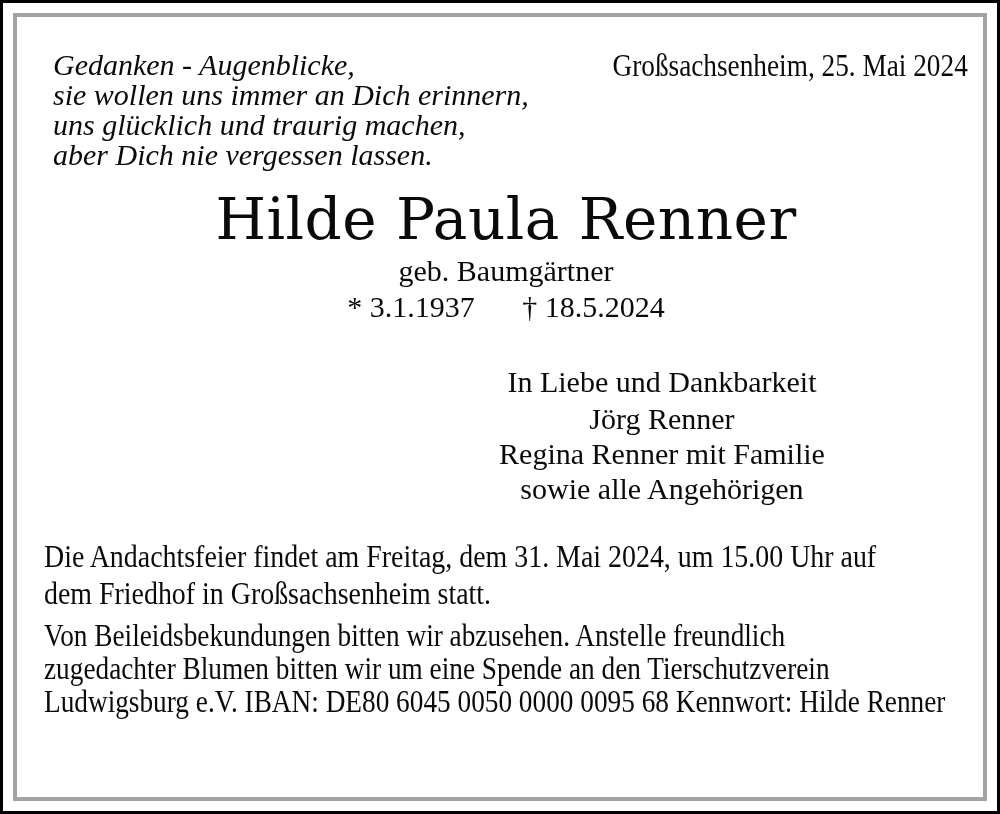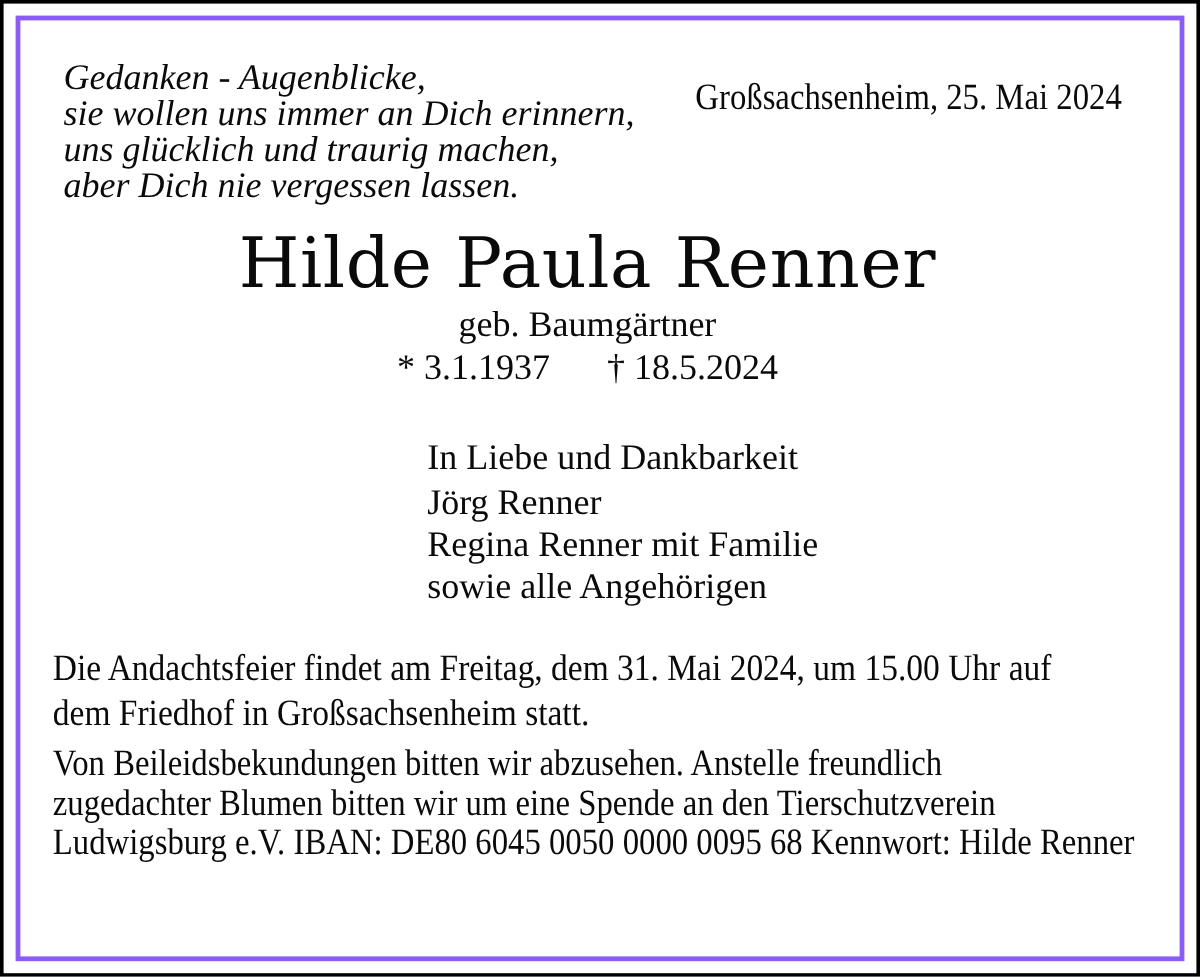--- a/index.html
+++ b/index.html
@@ -12,42 +12,42 @@
     -webkit-font-smoothing: antialiased;
   }
   .notice {
     width: 1000px; height: 814px;
     background: #ffffff;
     border: 3px solid #000000;
     padding: 10px;
   }
   .frame {
     width: 100%; height: 100%;
-    border: 4px solid #8b5cf6;
-    padding: 33px 48px 0 27px;
+    border: 4px solid #a3a3a3;
+    padding: 33px 15px 0 27px;
     overflow: hidden;
   }
   .header { display: flex; justify-content: space-between; align-items: flex-start; }
   .poem { font-style: italic; font-size: 30px; line-height: 30px; margin-left: 9px; }
-  .dateline { font-size: 31px; line-height: 32px; text-align: center; white-space: nowrap; margin-top: 15px; }
+  .dateline { font-size: 31px; line-height: 32px; text-align: center; white-space: nowrap; }
   .cond { display: inline-block; white-space: nowrap; transform-origin: left center; }
   .cond-right { display: inline-block; white-space: nowrap; transform-origin: right center; }
   .sx94 { transform: scaleX(0.94); }
   .sx90 { transform: scaleX(0.90); }
   .sx88 { transform: scaleX(0.88); }
   .intro { margin-top: 26px; font-size: 31px; line-height: 34px; }
   .name {
     margin-top: 18px; text-align: center;
     font-family: "DejaVu Serif", "Liberation Serif", serif;
     font-size: 58px; line-height: 62px; letter-spacing: 0.5px;
   }
   .maiden { margin-top: 6px; text-align: center; font-size: 30px; line-height: 30px; }
   .dates  { margin-top: 6px; text-align: center; font-size: 30px; line-height: 30px; }
   .dates .death { margin-left: 40px; }
-  .family { margin-top: 42px; margin-left: 312px; font-size: 30px; line-height: 35px; }
+  .family { margin-top: 42px; margin-left: 312px; font-size: 30px; line-height: 35px; text-align: center; }
   .family .lead { margin-bottom: 2px; }
   .service { margin-top: 32px; font-size: 31px; line-height: 37px; }
   .condolence { margin-top: 7px; font-size: 31px; line-height: 33px; }
 </style>
 </head>
 <body>
 
 <div class="notice">
   <div class="frame">
 

